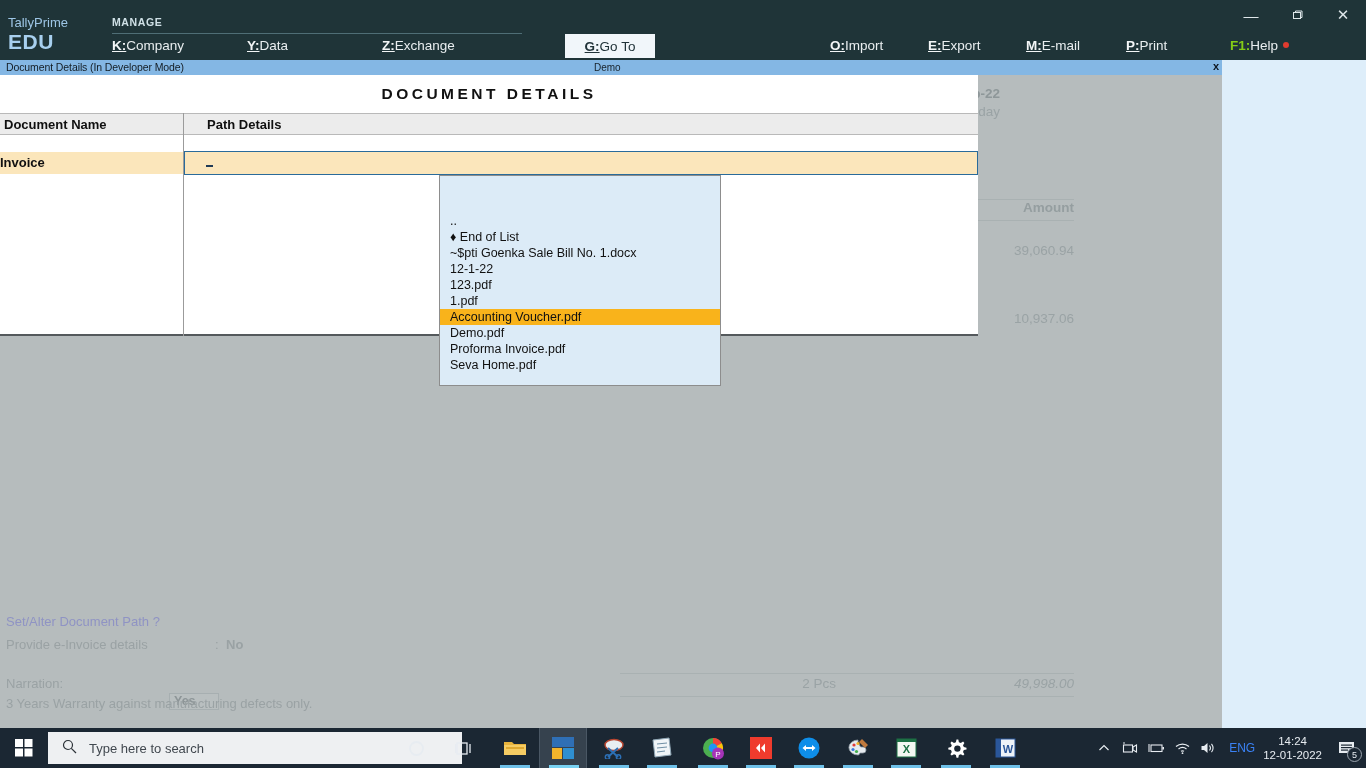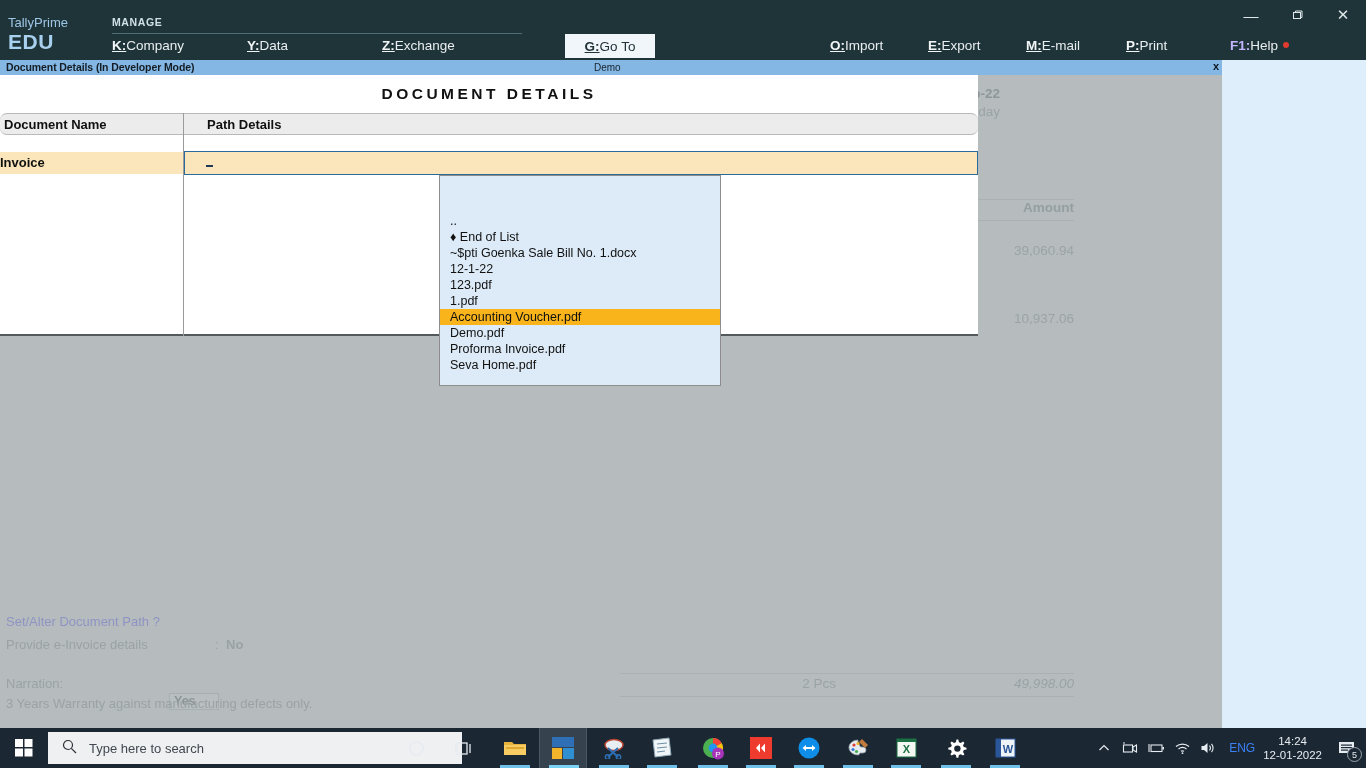--- a/index.html
+++ b/index.html
@@ -27,21 +27,21 @@
   }
   .manage-rule {
     position: absolute; left: 112px; top: 33px; width: 410px; height: 1px;
     background: #4f6e76;
   }
   .menuitem {
     position: absolute; top: 38px; font-size: 13.5px; color: #e9eef0;
     white-space: nowrap;
   }
   .menuitem .hk { color: #f3f6f7; text-decoration: underline; font-weight: bold; }
-  .menuitem .hk2 { color: #c4b5fd; font-weight: bold; margin-top: 38px; }
+  .menuitem .hk2 { color: #84cc16; font-weight: bold; margin-top: 38px; }
 
   .gotobtn {
     position: absolute; left: 565px; top: 34px; width: 90px; height: 24px;
     background: #f1f6fa; border: none;
     font-size: 13.5px; color: #203238;
     display: flex; align-items: center; justify-content: center;
   }
   .gotobtn .hk { text-decoration: underline; font-weight: bold; }
 
   .wbtn {
@@ -54,21 +54,21 @@
     background: #e03b2f; margin-left: 5px; vertical-align: 2px;
   }
 
   
   .titlestrip {
     position: absolute; left: 0; top: 60px; width: 1222px; height: 15px;
     background: #84b7e4;
   }
   .titlestrip .t {
     position: absolute; left: 6px; top: 1px;
-    font-size: 10.5px; font-weight: bold; color: #141d24;
+    font-size: 10.5px; font-weight: normal; color: #141d24;
     letter-spacing: -.1px;
   }
   .titlestrip .demo {
     position: absolute; left: 594px; top: 2px;
     font-size: 10px; color: #18222a;
   }
   .titlestrip .closex {
     position: absolute; right: 3px; top: 0px;
     font-size: 11px; font-weight: bold; color: #0d1620;
   }
@@ -137,21 +137,21 @@
   .ddpanel {
     position: absolute; left: 0; top: 75px; width: 978px; height: 261px;
     background: #ffffff; border-bottom: 2px solid #54595c;
   }
   .ddtitle {
     position: absolute; left: 0; top: 10px; width: 978px; text-align: center;
     font-size: 15.5px; font-weight: bold; color: #111; letter-spacing: 3.5px;
   }
   .ddhdr {
     position: absolute; left: 0; top: 38px; width: 978px; height: 22px;
-    background: #ececec; border-top: 1px solid #b9b9b9; border-bottom: 1px solid #b9b9b9; border-radius: 7px;
+    background: #ececec; border-top: 1px solid #b9b9b9; border-bottom: 1px solid #b9b9b9;
   }
   .ddhdr .c1 { position: absolute; left: 4px; top: 3px; font-size: 13px; font-weight: bold; color: #101010; }
   .ddhdr .c2 { position: absolute; left: 207px; top: 3px; font-size: 13px; font-weight: bold; color: #101010; }
   .ddcolsep {
     position: absolute; left: 183px; top: 38px; width: 1px; height: 223px; background: #9b9b9b;
   }
   .ddrow-blank {
     position: absolute; left: 0; top: 61px; width: 978px; height: 20px;
   }
   .ddrow-sel {

